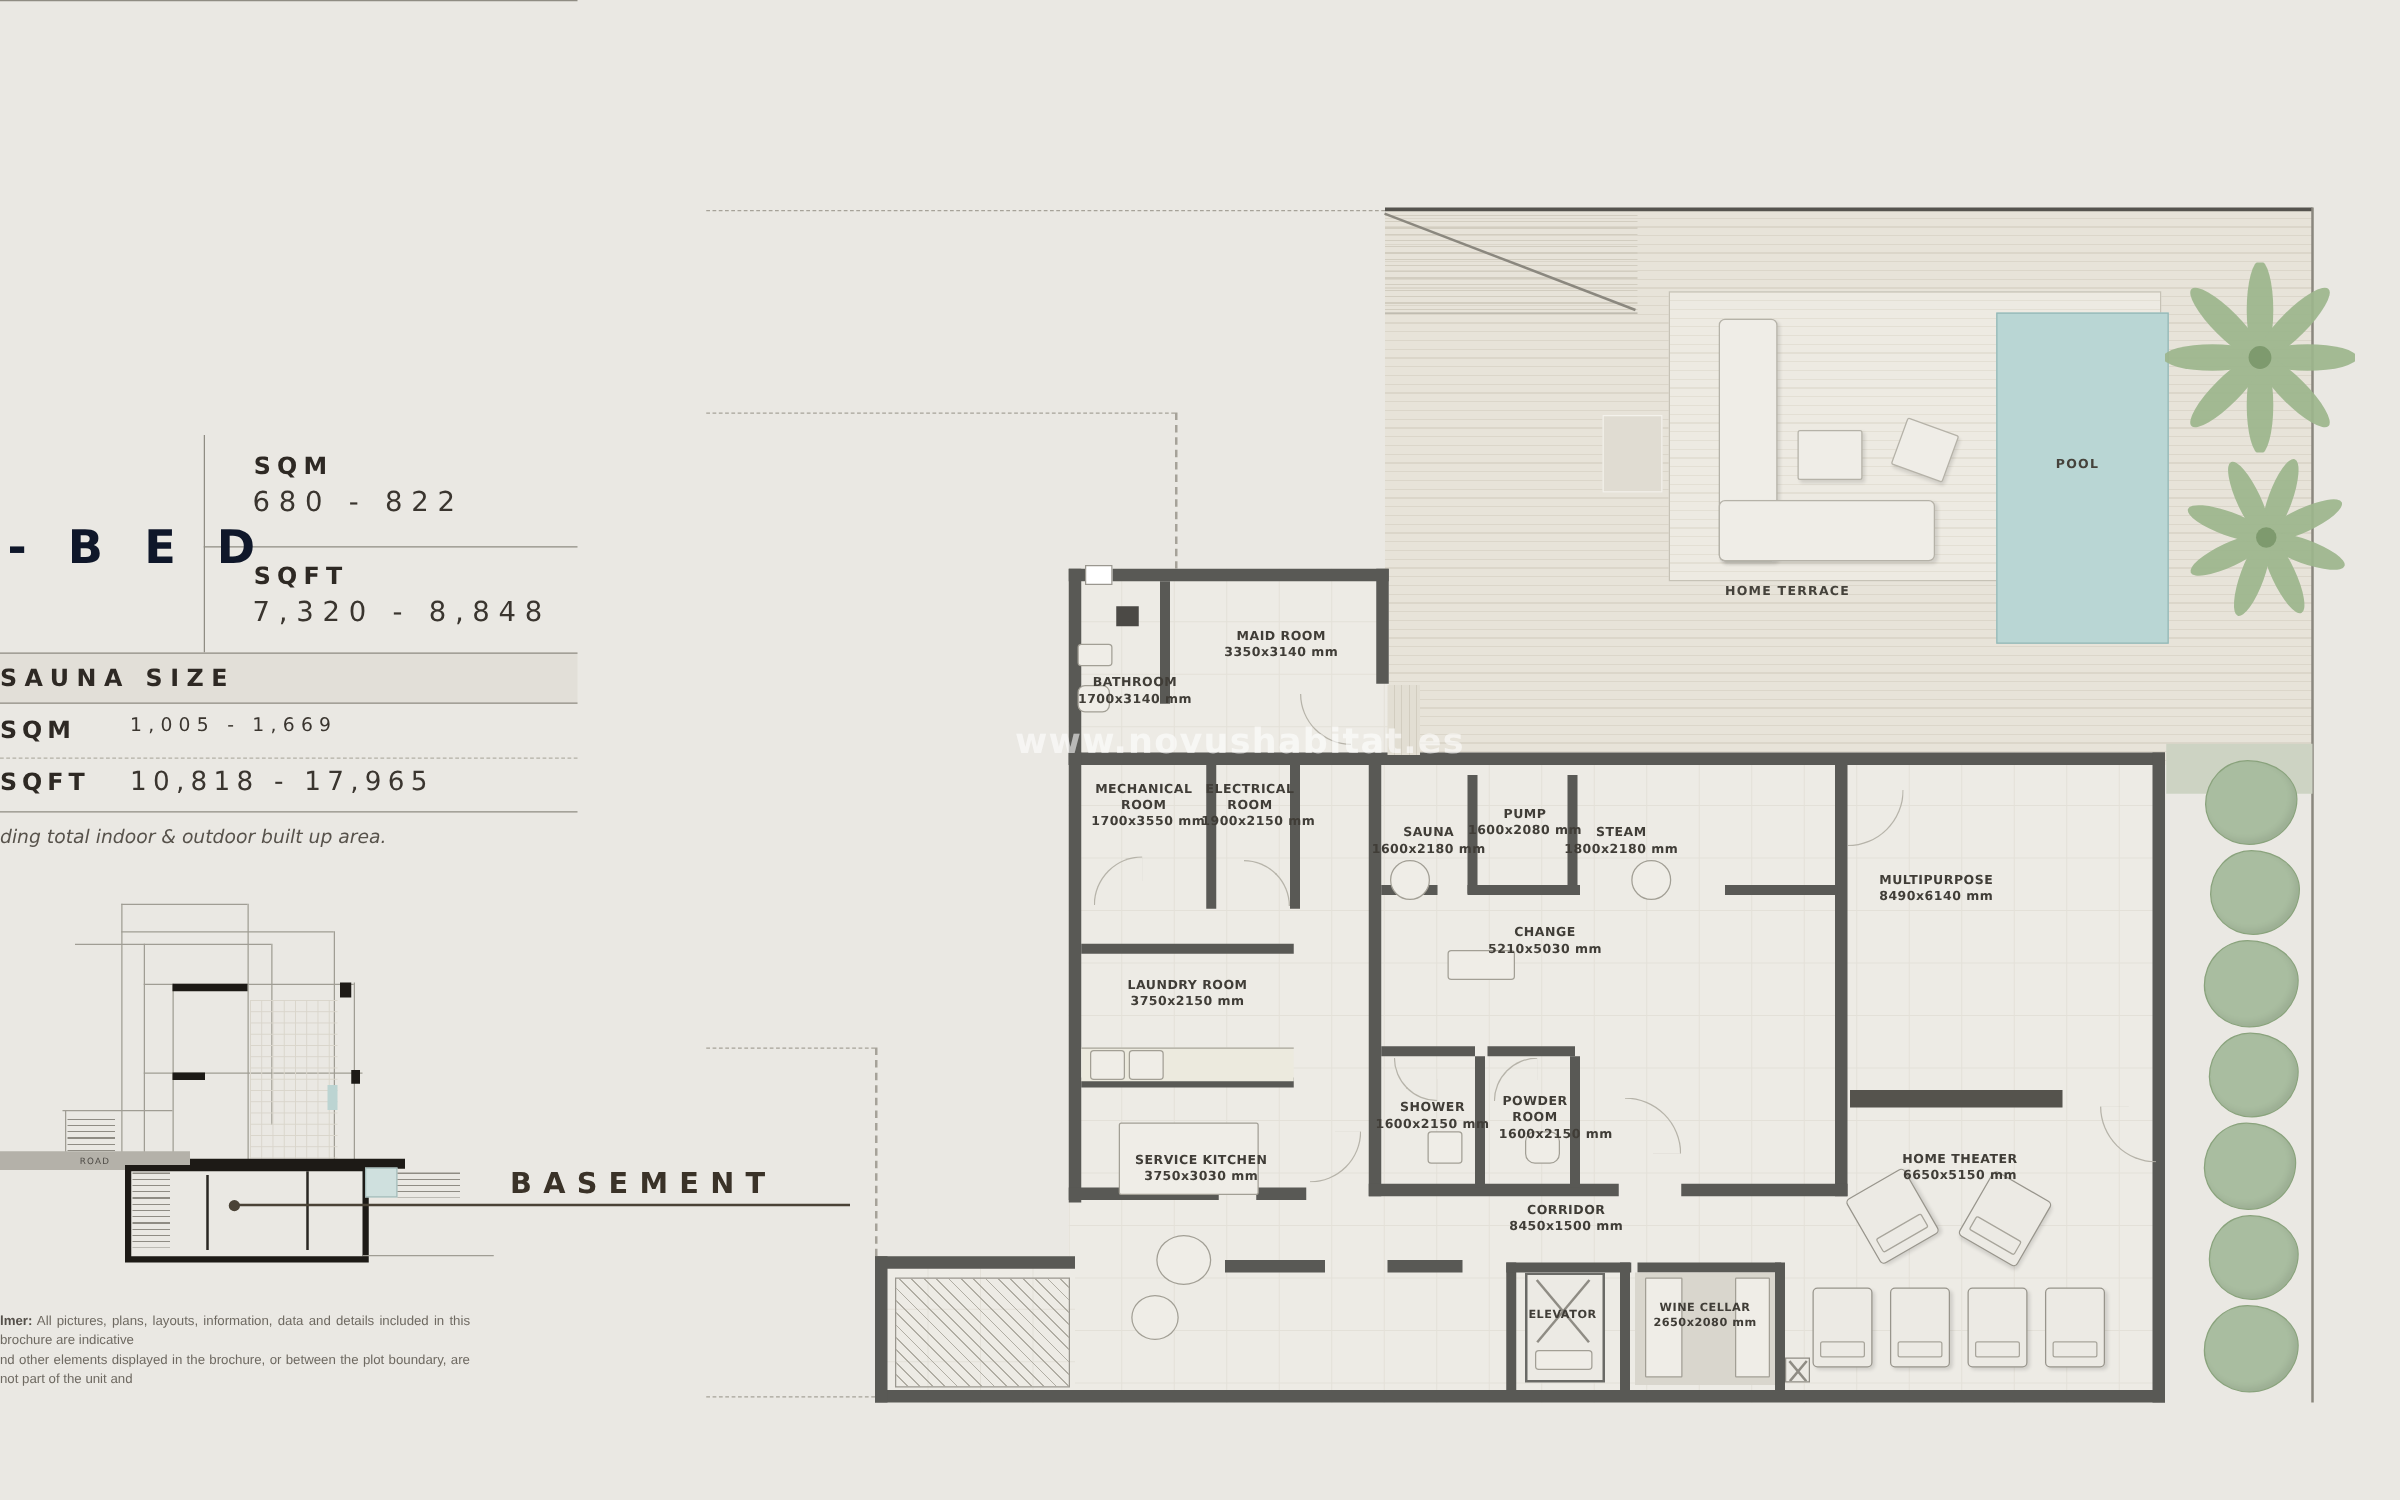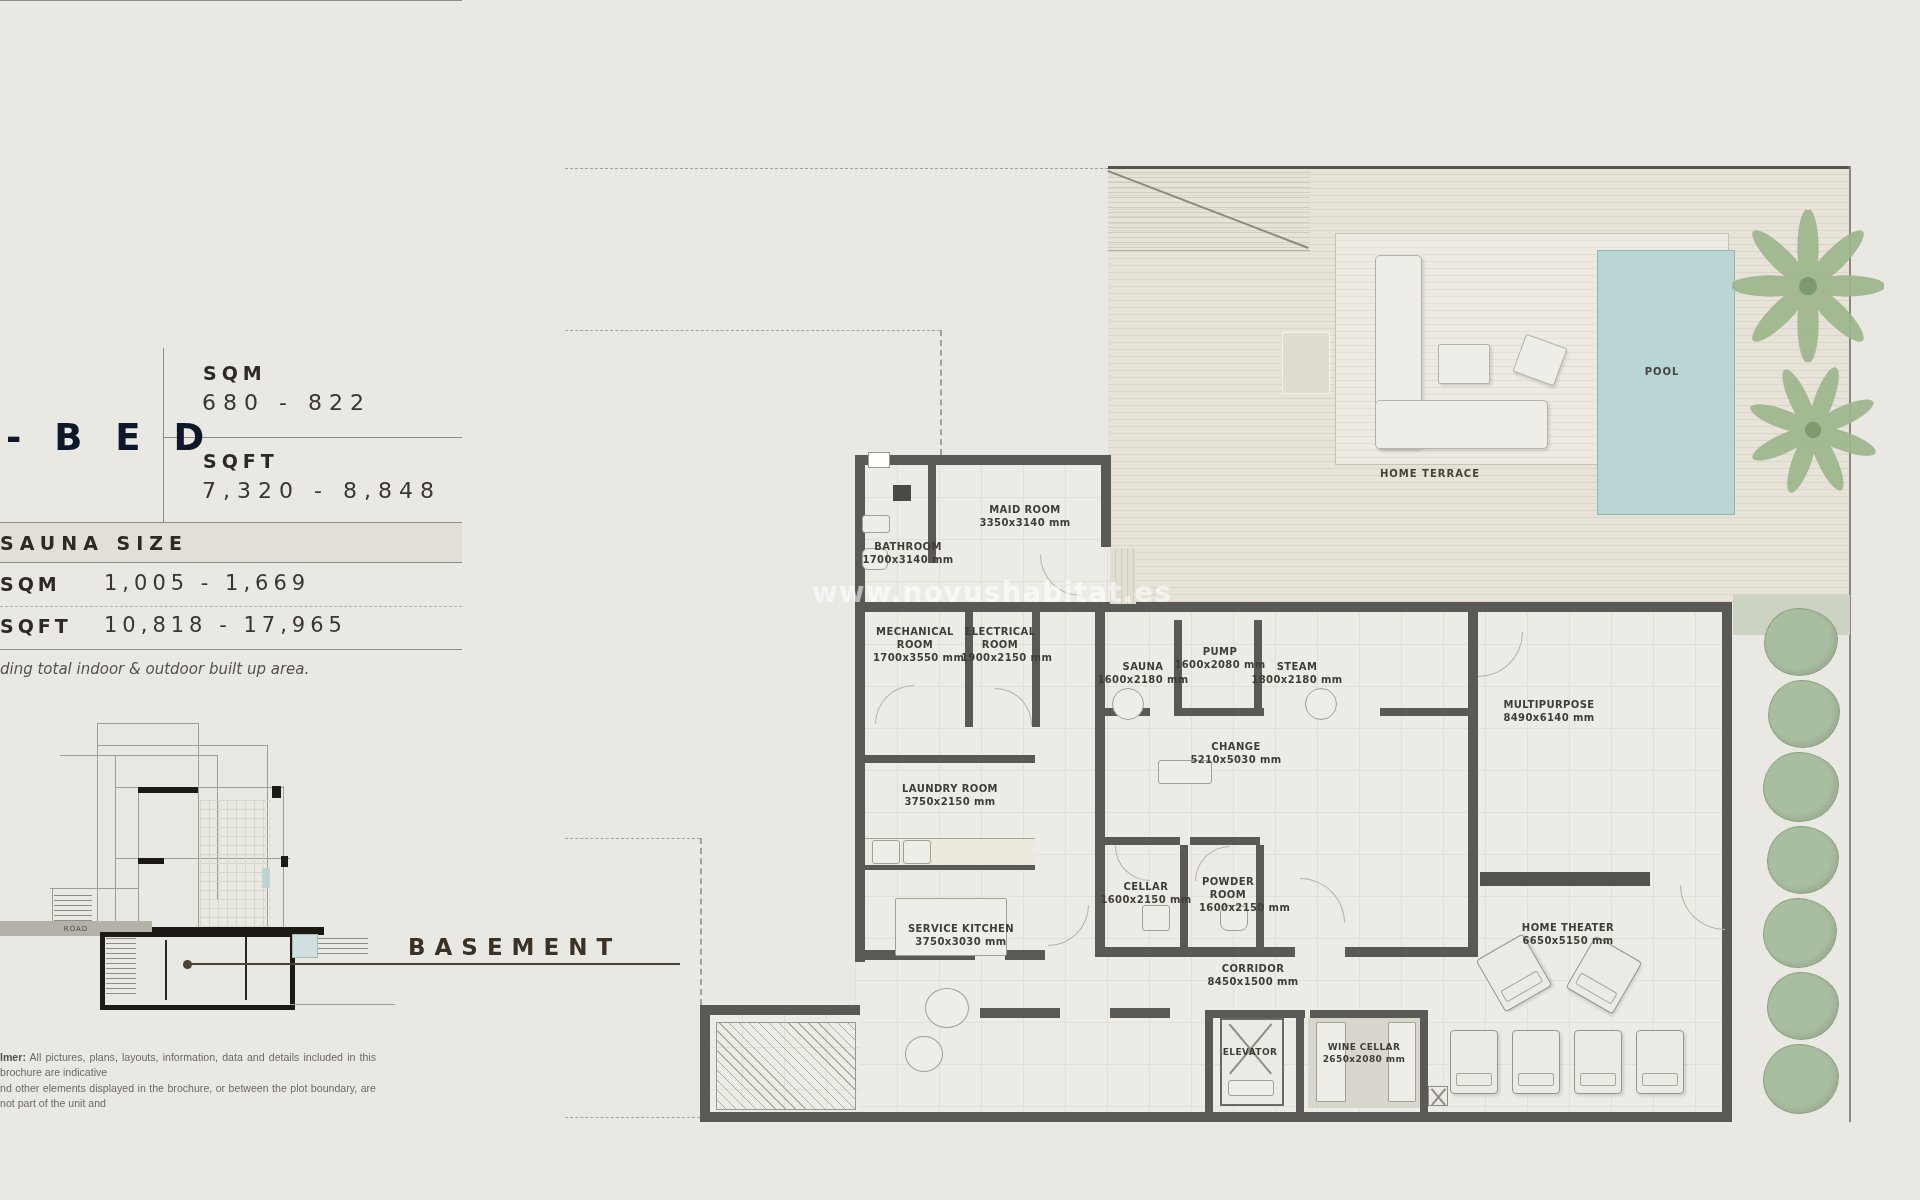--- a/index.html
+++ b/index.html
@@ -80,21 +80,21 @@
 
   <div class="celllab" style="left:203px;top:362px">SQM</div>
   <div class="cellval" style="left:202px;top:390px">680 - 822</div>
   <div class="celllab" style="left:203px;top:450px">SQFT</div>
   <div class="cellval" style="left:202px;top:478px">7,320 - 8,848</div>
 
   <div class="band" style="left:0;top:522px;width:462px;height:39px"></div>
   <div class="celllab" style="left:0;top:532px;letter-spacing:6px">SAUNA SIZE</div>
 
   <div class="celllab" style="left:0;top:573px;letter-spacing:4px">SQM</div>
-  <div class="cellval" style="left:104px;top:571px;font-size:21px;letter-spacing:5px">1,005 - 1,669</div>
+  <div class="cellval" style="left:104px;top:571px;font-size:15px;letter-spacing:5px">1,005 - 1,669</div>
   <div class="dashdiv" style="left:0;top:606px;width:462px"></div>
   <div class="celllab" style="left:0;top:615px;letter-spacing:4px">SQFT</div>
   <div class="cellval" style="left:104px;top:613px;font-size:21px;letter-spacing:5px">10,818 - 17,965</div>
   <div class="hline" style="left:0;top:649px;width:462px"></div>
 
   <div class="note" style="left:0;top:660px">ding total indoor &amp; outdoor built up area.</div>
 
   <div class="disc" style="left:0;top:1050px">
     <div><b>lmer:</b> <span>All pictures, plans, layouts, information, data and details included in this brochure are indicative</span></div>
     <div>nd other elements displayed in the brochure, or between the plot boundary, are not part of the unit and</div>
@@ -379,21 +379,21 @@
     </div>
   <div class="rl" style="left:950px;top:782px">
     <div class="nm">LAUNDRY ROOM</div>
       <div class="dm">3750x2150 mm</div>
     </div>
   <div class="rl" style="left:961px;top:922px">
     <div class="nm">SERVICE KITCHEN</div>
       <div class="dm">3750x3030 mm</div>
     </div>
   <div class="rl" style="left:1146px;top:880px">
-    <div class="nm">CELLAR</div>
+    <div class="nm">SHOWER</div>
       <div class="dm">1600x2150 mm</div>
     </div>
   <div class="rl" style="left:1228px;top:875px;width:58px">
     <div class="nm">POWDER ROOM</div>
       <div class="dm">1600x2150 mm</div>
     </div>
   <div class="rl" style="left:1253px;top:962px">
     <div class="nm">CORRIDOR</div>
       <div class="dm">8450x1500 mm</div>
     </div>

